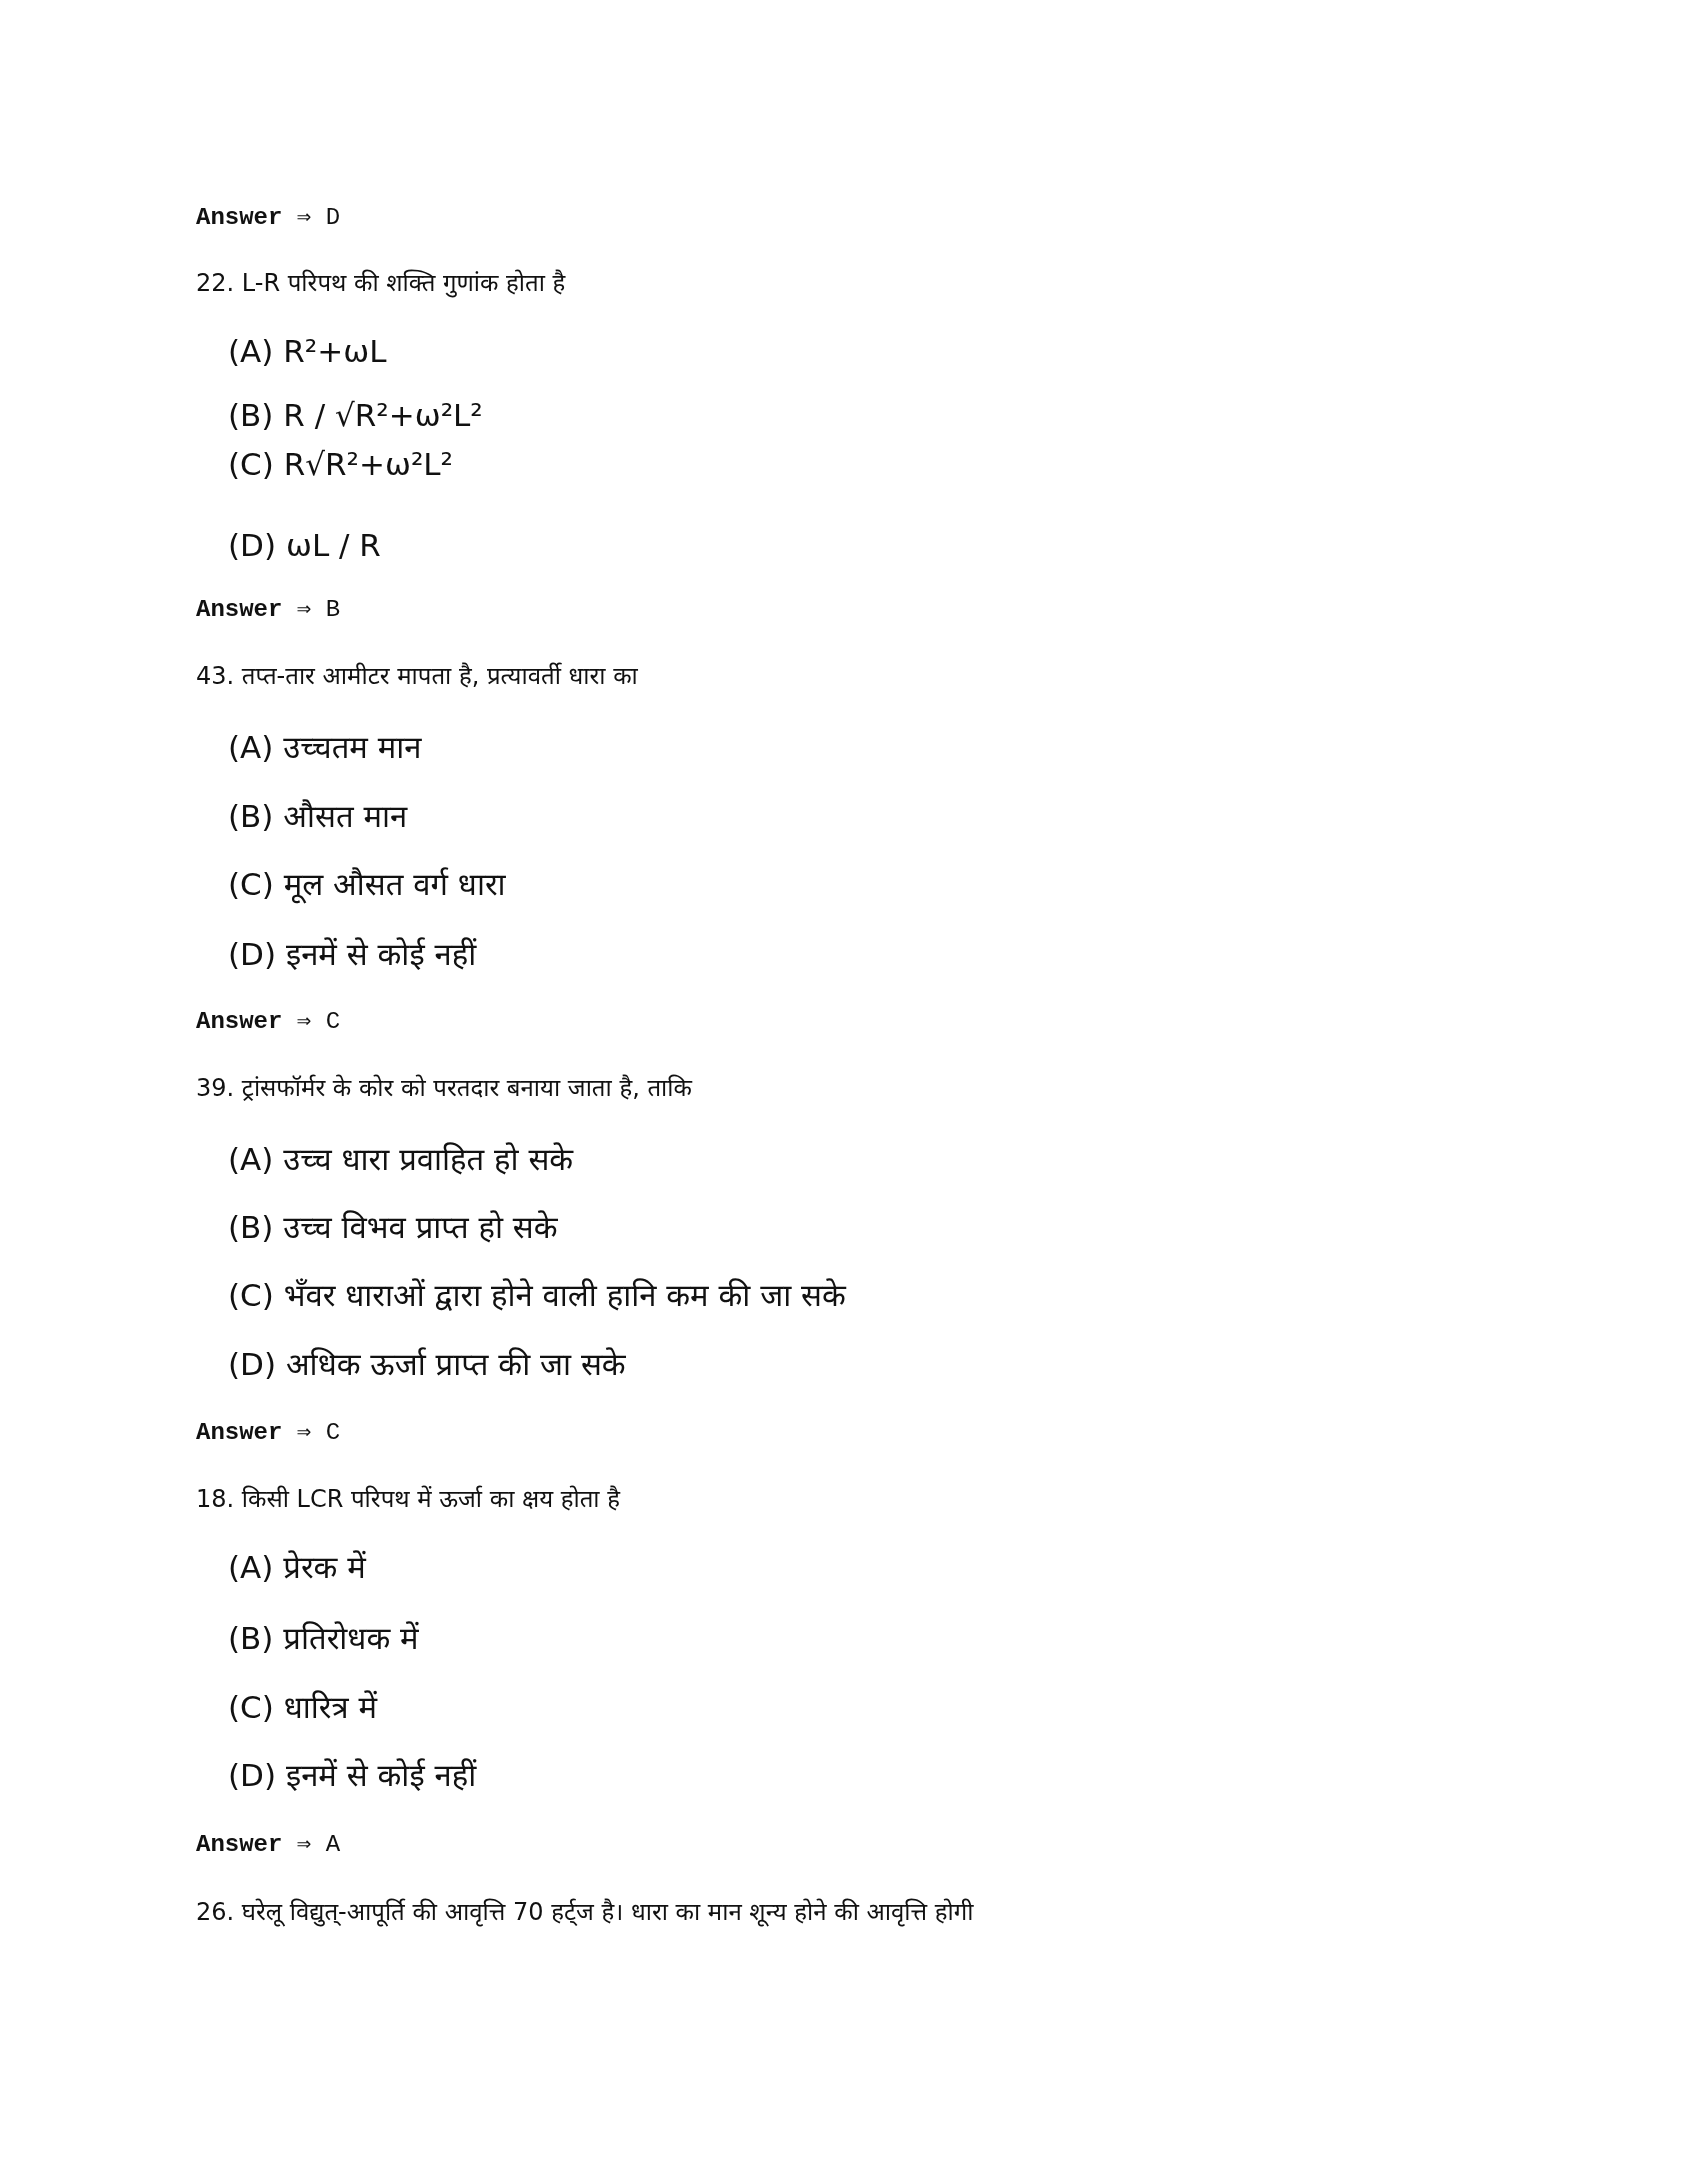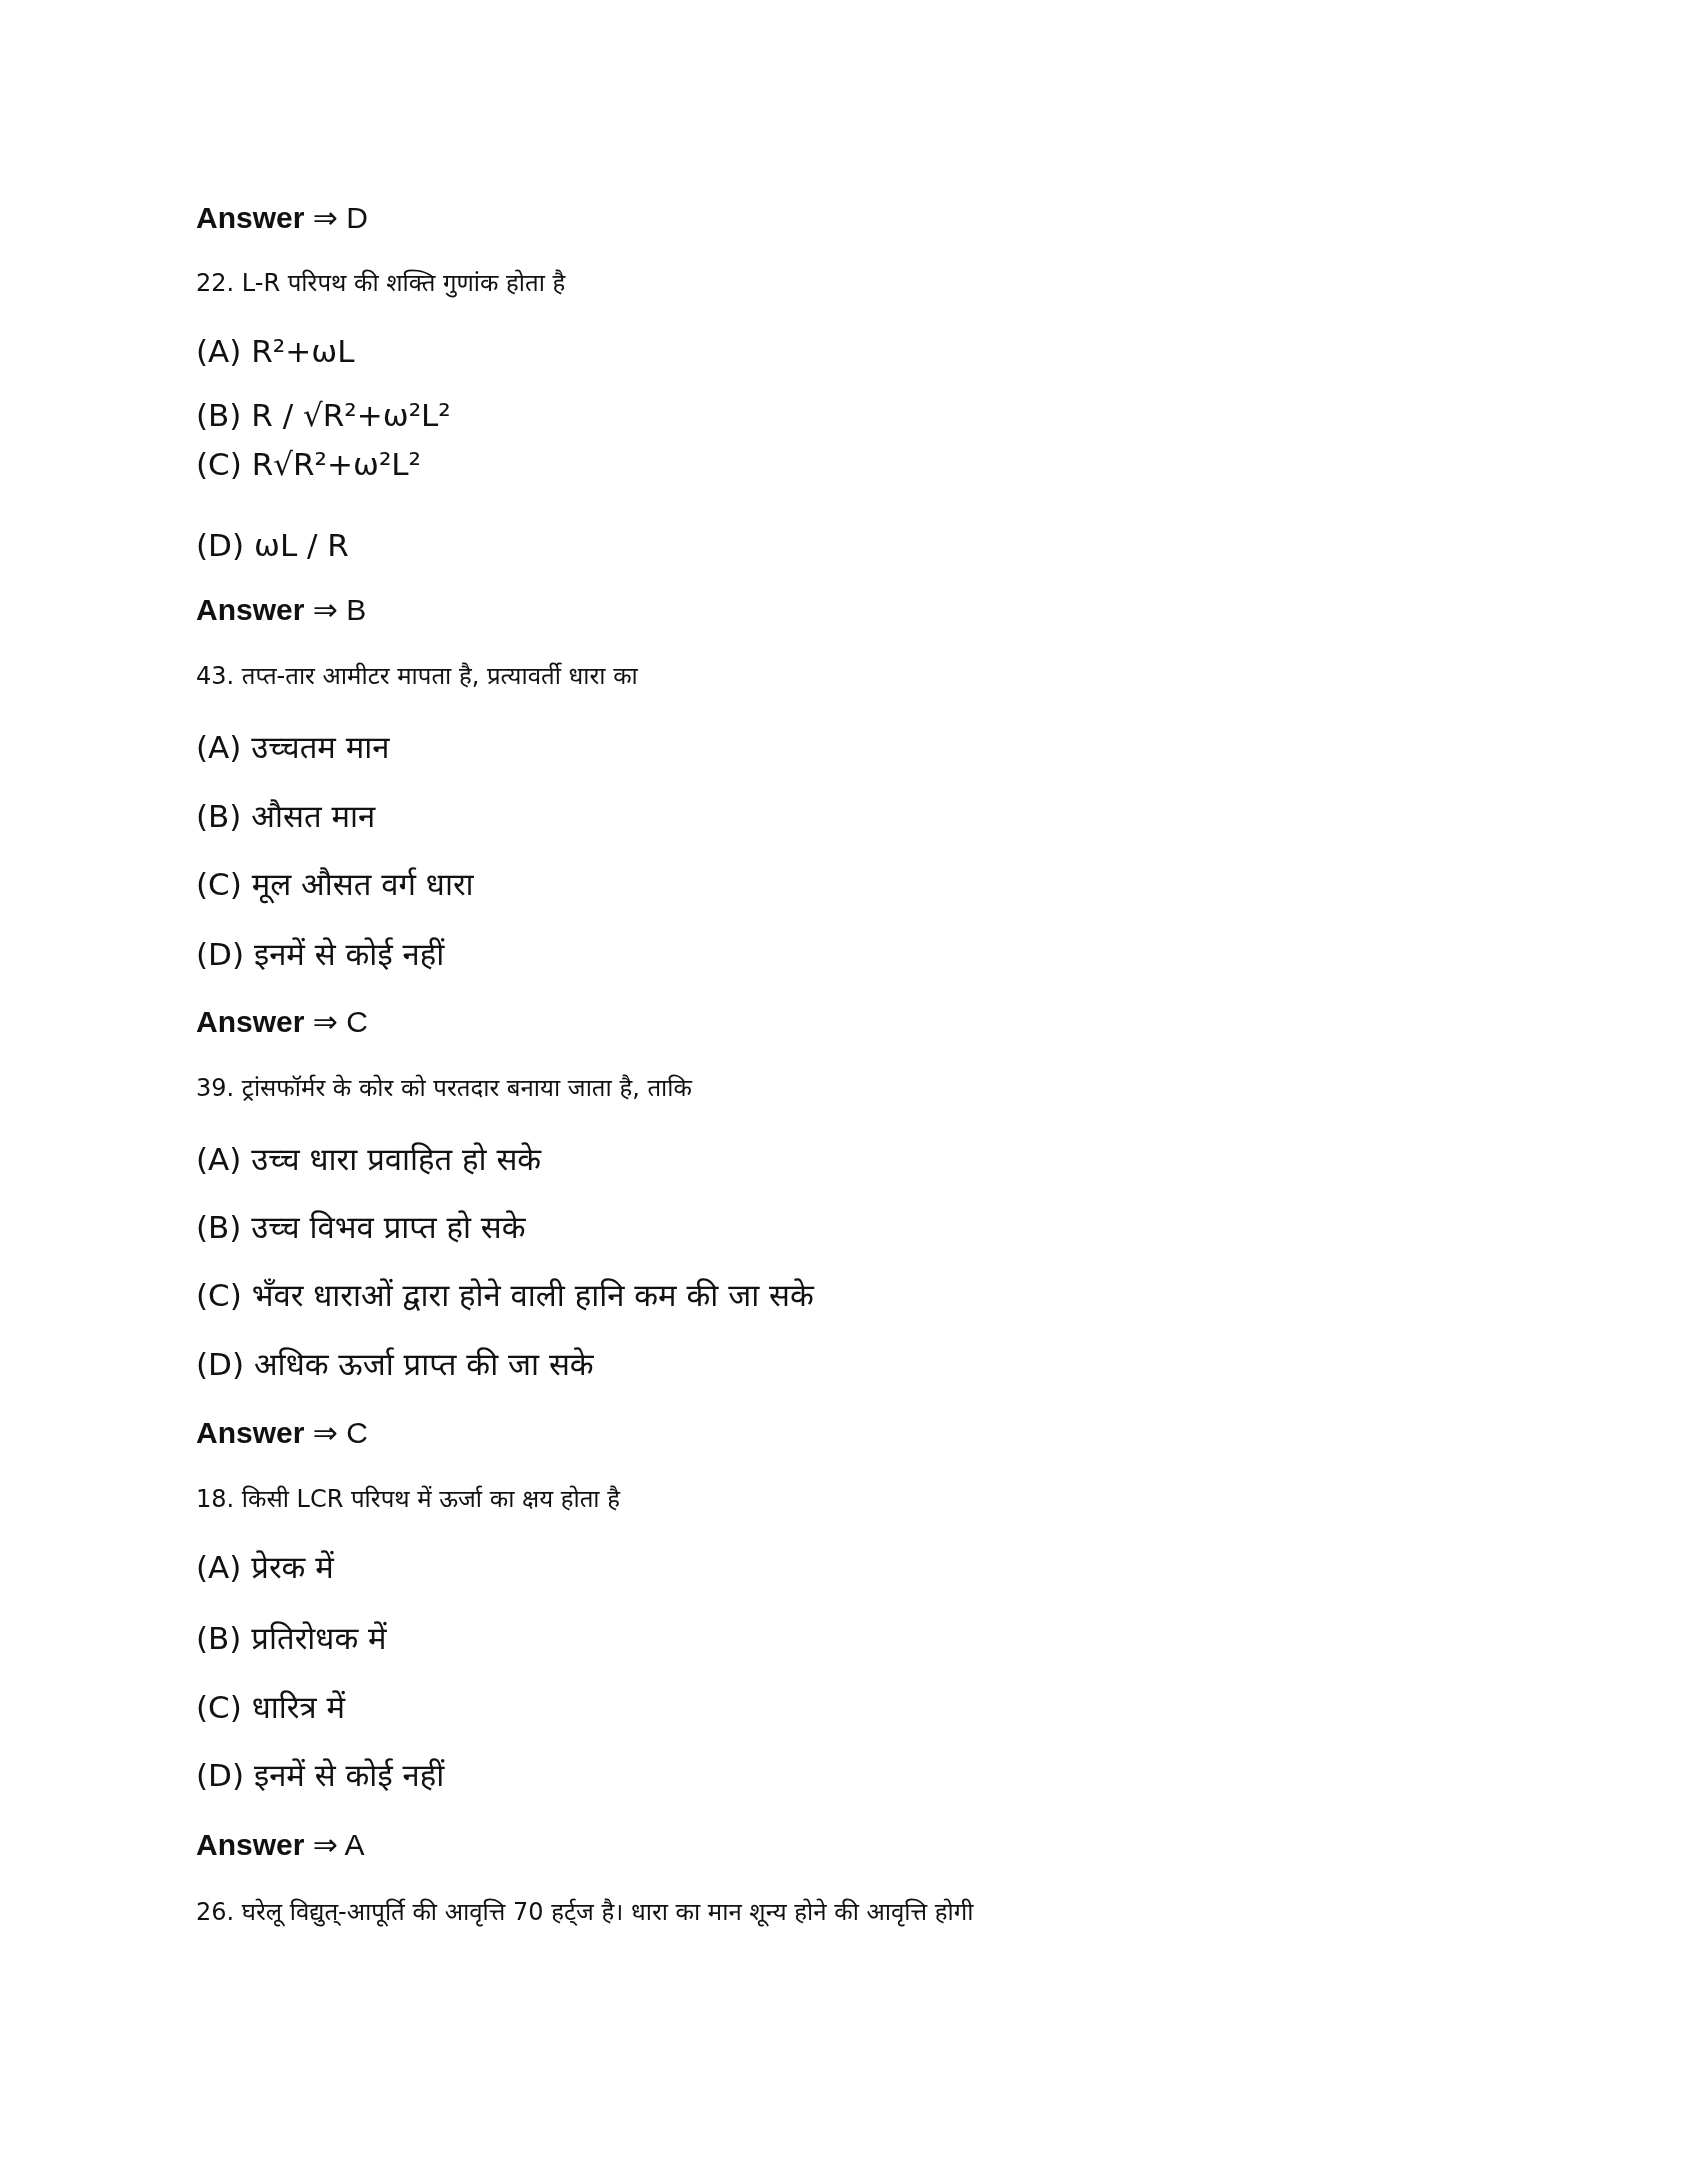--- a/index.html
+++ b/index.html
@@ -1,22 +1,22 @@
 <!DOCTYPE html>
 <html><head>
 <meta charset="utf-8">
 <style>
   html, body { margin: 0; padding: 0; background: #ffffff; }
   body { width: 1683px; height: 2178px; position: relative; overflow: hidden;
          font-family: "DejaVu Sans", "Liberation Sans", sans-serif; color: #111111; }
   .line { position: absolute; left: 196px; font-size: 31px; line-height: 40px; white-space: nowrap; }
-  .answer { font-family: Liberation Sans, sans-serif; font-size: 30px; }
+  .answer { font-family: Liberation Mono, monospace; font-size: 24px; }
   .answer .lbl { font-weight: bold; }
   .q { font-size: 24px; }
-  .opt { font-size: 31px; }
+  .opt { font-size: 31px; margin-left: 32px; }
 </style>
 </head>
 <body>
 
 <div>
 
   <div class="line answer" style="top:198px">
     <span class="lbl">Answer</span>
     <span>⇒</span>
     <span>D</span>

